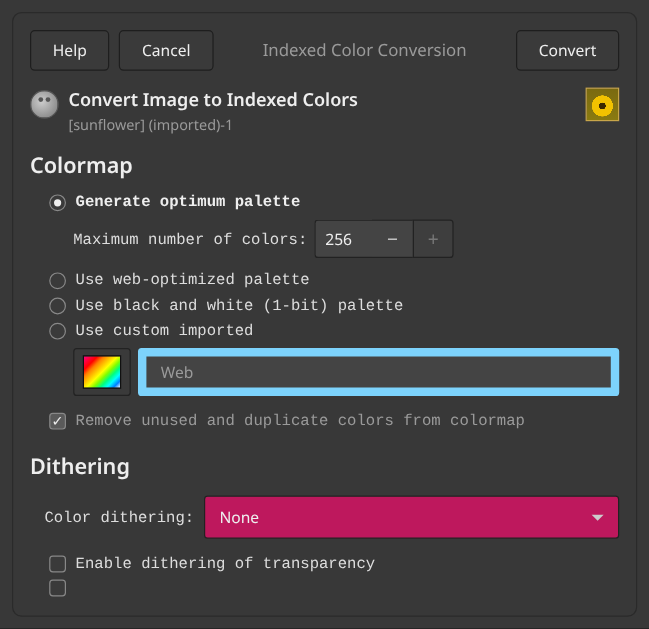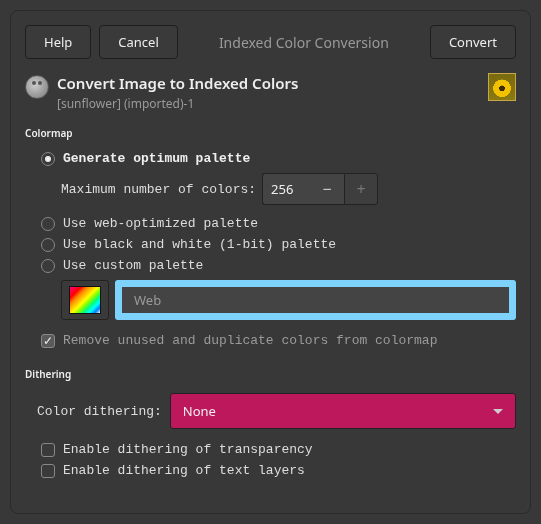--- a/index.html
+++ b/index.html
@@ -67,21 +67,21 @@
     border: 1px solid #c8a64a;
     background:
       radial-gradient(circle at 50% 55%, #3b2a00 0 14%, transparent 15%),
       radial-gradient(circle at 50% 55%, #f2c200 0 45%, transparent 46%),
       linear-gradient(#7a6a10, #8a7a10);
   }
   .section-title {
     font-weight: 600;
     color: #eee;
     margin-bottom: 8px;
-    font-size: 10px;
+    font-size: 18px;
   }
   .group { margin-left: 16px; margin-bottom: 6px; }
   .row {
     display: flex;
     align-items: center;
     gap: 8px;
     padding: 3px 0;
   }
   .radio, .check {
     width: 14px; height: 14px;
@@ -259,21 +259,21 @@
       <div class="row">
         <div class="radio"></div>
         <span class="opt-label">Use web-optimized palette</span>
       </div>
       <div class="row">
         <div class="radio"></div>
         <span class="opt-label">Use black and white (1-bit) palette</span>
       </div>
       <div class="row">
         <div class="radio"></div>
-        <span class="opt-label">Use custom palette</span>
+        <span class="opt-label">Use custom imported</span>
       </div>
 
       <div class="palette-row">
         <div class="swatch-btn">
           <div class="swatch"></div>
         </div>
         <div class="palette-name">
           <span>Web</span>
         </div>
       </div>
@@ -296,18 +296,17 @@
       </div>
     </div>
 
     <div class="group">
       <div class="row">
         <div class="check"></div>
         <span class="opt-label">Enable dithering of transparency</span>
       </div>
       <div class="row">
         <div class="check"></div>
-        <span class="opt-label">Enable dithering of text layers</span>
       </div>
     </div>
 
   </div>
 </div>
 
 </body></html>

